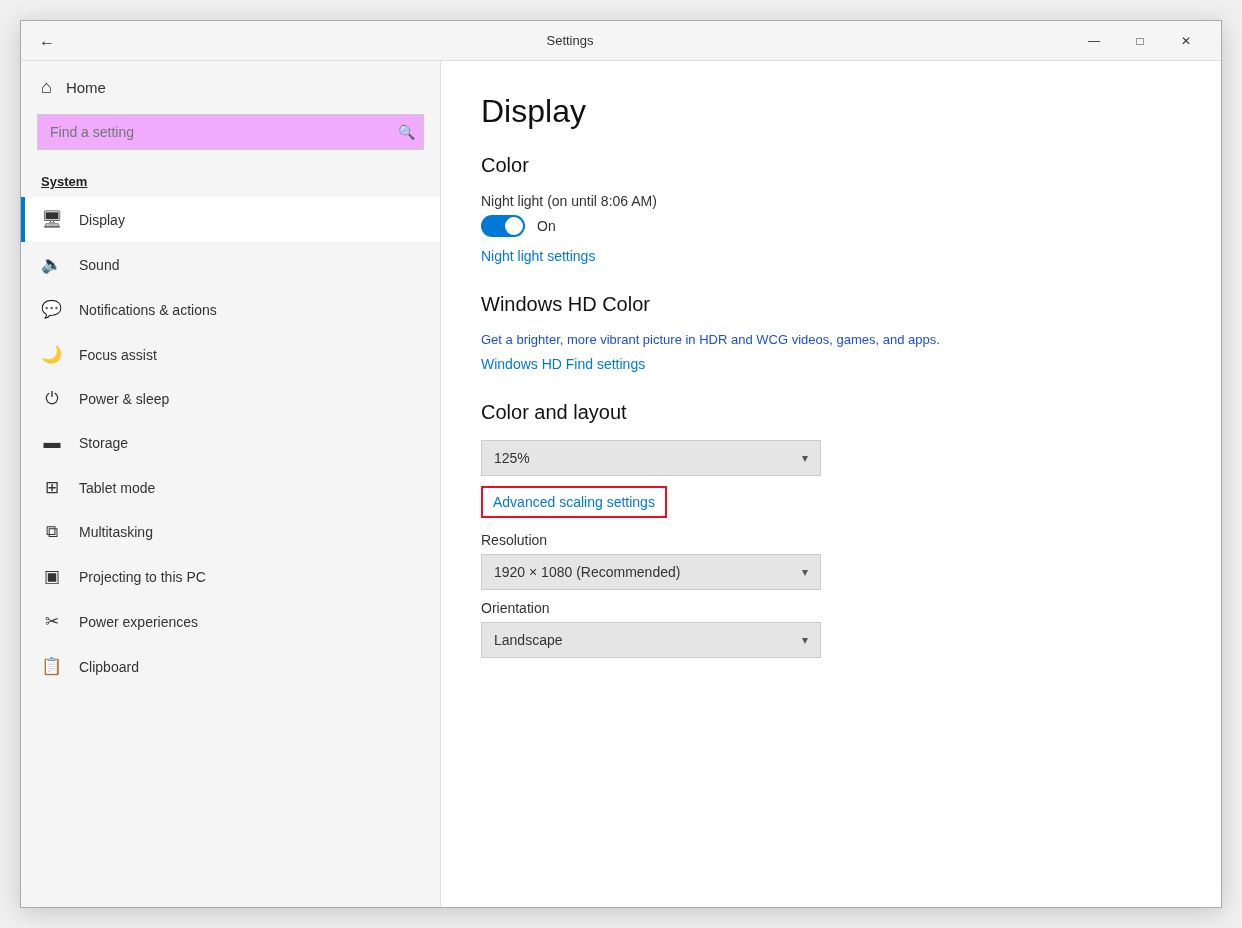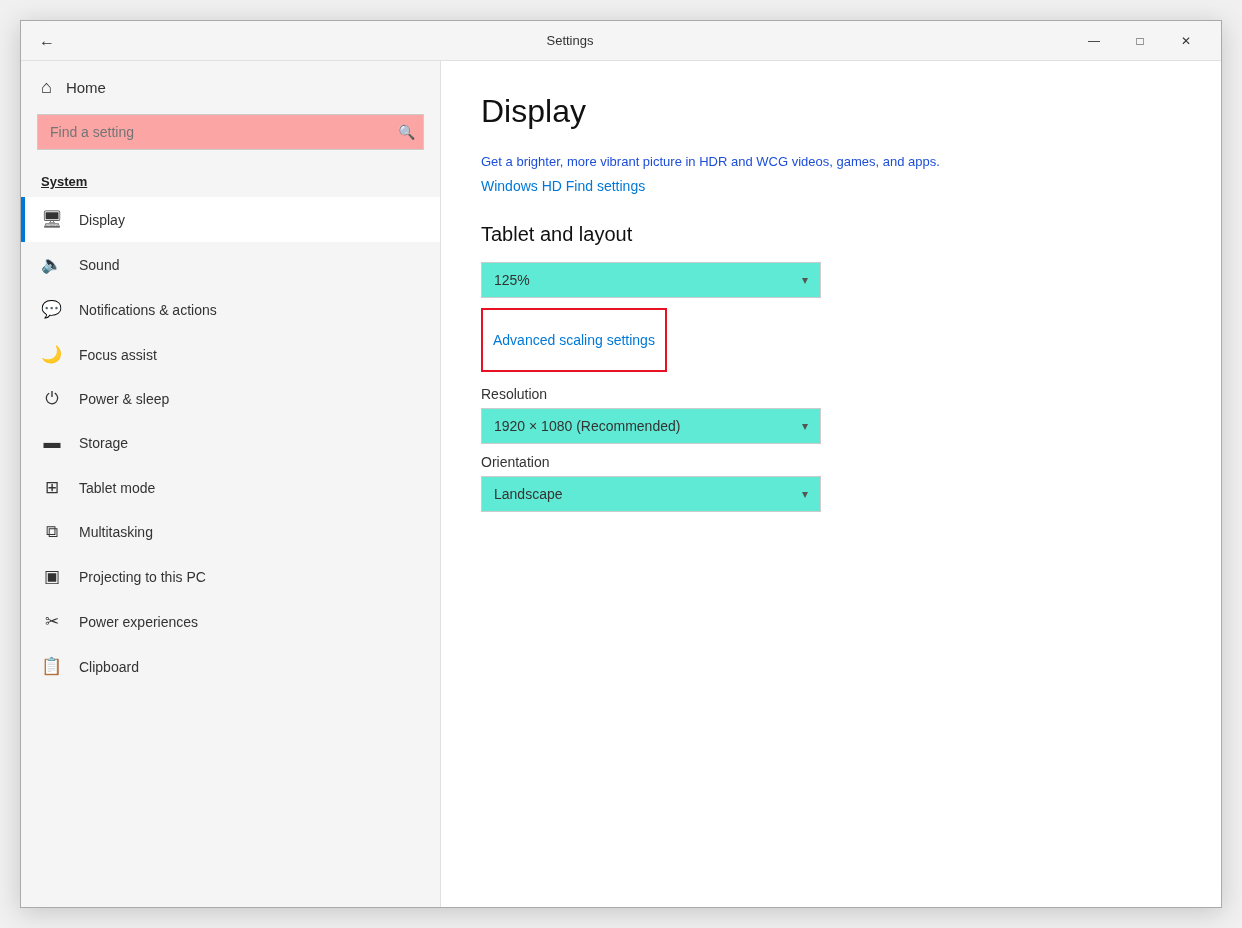--- a/index.html
+++ b/index.html
@@ -91,21 +91,21 @@
     }
     .sidebar-home-icon { font-size: 18px; }
     .search-box {
       margin: 0 16px 16px 16px;
       position: relative;
     }
     .search-box input {
       width: 100%;
       height: 36px;
       border: 1px solid #ccc;
-      background: #fca5a5;
+      background: #f0abfc;
       padding: 0 36px 0 12px;
       font-size: 14px;
       color: #555;
       outline: none;
     }
     .search-icon-btn {
       position: absolute;
       right: 8px;
       top: 50%;
       transform: translateY(-50%);
@@ -210,27 +210,27 @@
     }
     .link-text {
       font-size: 14px;
       color: #0078d7;
       cursor: pointer;
       text-decoration: none;
     }
     .link-text.highlighted {
       display: inline-block;
       border: 2px solid #e81123;
-      padding: 22px 10px;
+      padding: 6px 10px;
     }
     .dropdown-select {
       width: 340px;
       height: 36px;
       border: 1px solid #ccc;
-      background: #5eead4;
+      background: #e5e5e5;
       display: flex;
       align-items: center;
       justify-content: space-between;
       padding: 0 12px;
       font-size: 14px;
       color: #333;
       cursor: pointer;
       margin-bottom: 10px;
     }
     .dropdown-arrow { font-size: 12px; color: #555; }
@@ -310,28 +310,40 @@
       </div>
       <div class="sidebar-item">
         <span class="sidebar-item-icon">📋</span>
         <span>Clipboard</span>
       </div>
     </div>
 
     <div class="main">
       <h1 class="page-title">Display</h1>
 
-
       <div class="subsection">
+        <h2 class="section-title">Color</h2>
+        <div class="label-text">Night light (on until 8:06 AM)</div>
+        <div class="toggle-row">
+          <div class="toggle">
+            <div class="toggle-knob"></div>
+          </div>
+          <span class="toggle-label">On</span>
+        </div>
+        <a class="link-text">Night light settings</a>
+      </div>
+
+      <div class="subsection">
+        <h2 class="section-title">Windows HD Color</h2>
         <div class="label-text-sm">Get a brighter, more vibrant picture in HDR and WCG videos, games, and apps.</div>
         <a class="link-text">Windows HD Find settings</a>
       </div>
 
       <div class="subsection">
-        <h2 class="section-title">Tablet and layout</h2>
+        <h2 class="section-title">Color and layout</h2>
         <div class="dropdown-select">
           <span>125%</span>
           <span class="dropdown-arrow">▾</span>
         </div>
         <div style="margin-bottom: 14px;">
           <a class="link-text highlighted">Advanced scaling settings</a>
         </div>
         <div class="label-text">Resolution</div>
         <div class="dropdown-select">
           <span>1920 × 1080 (Recommended)</span>

